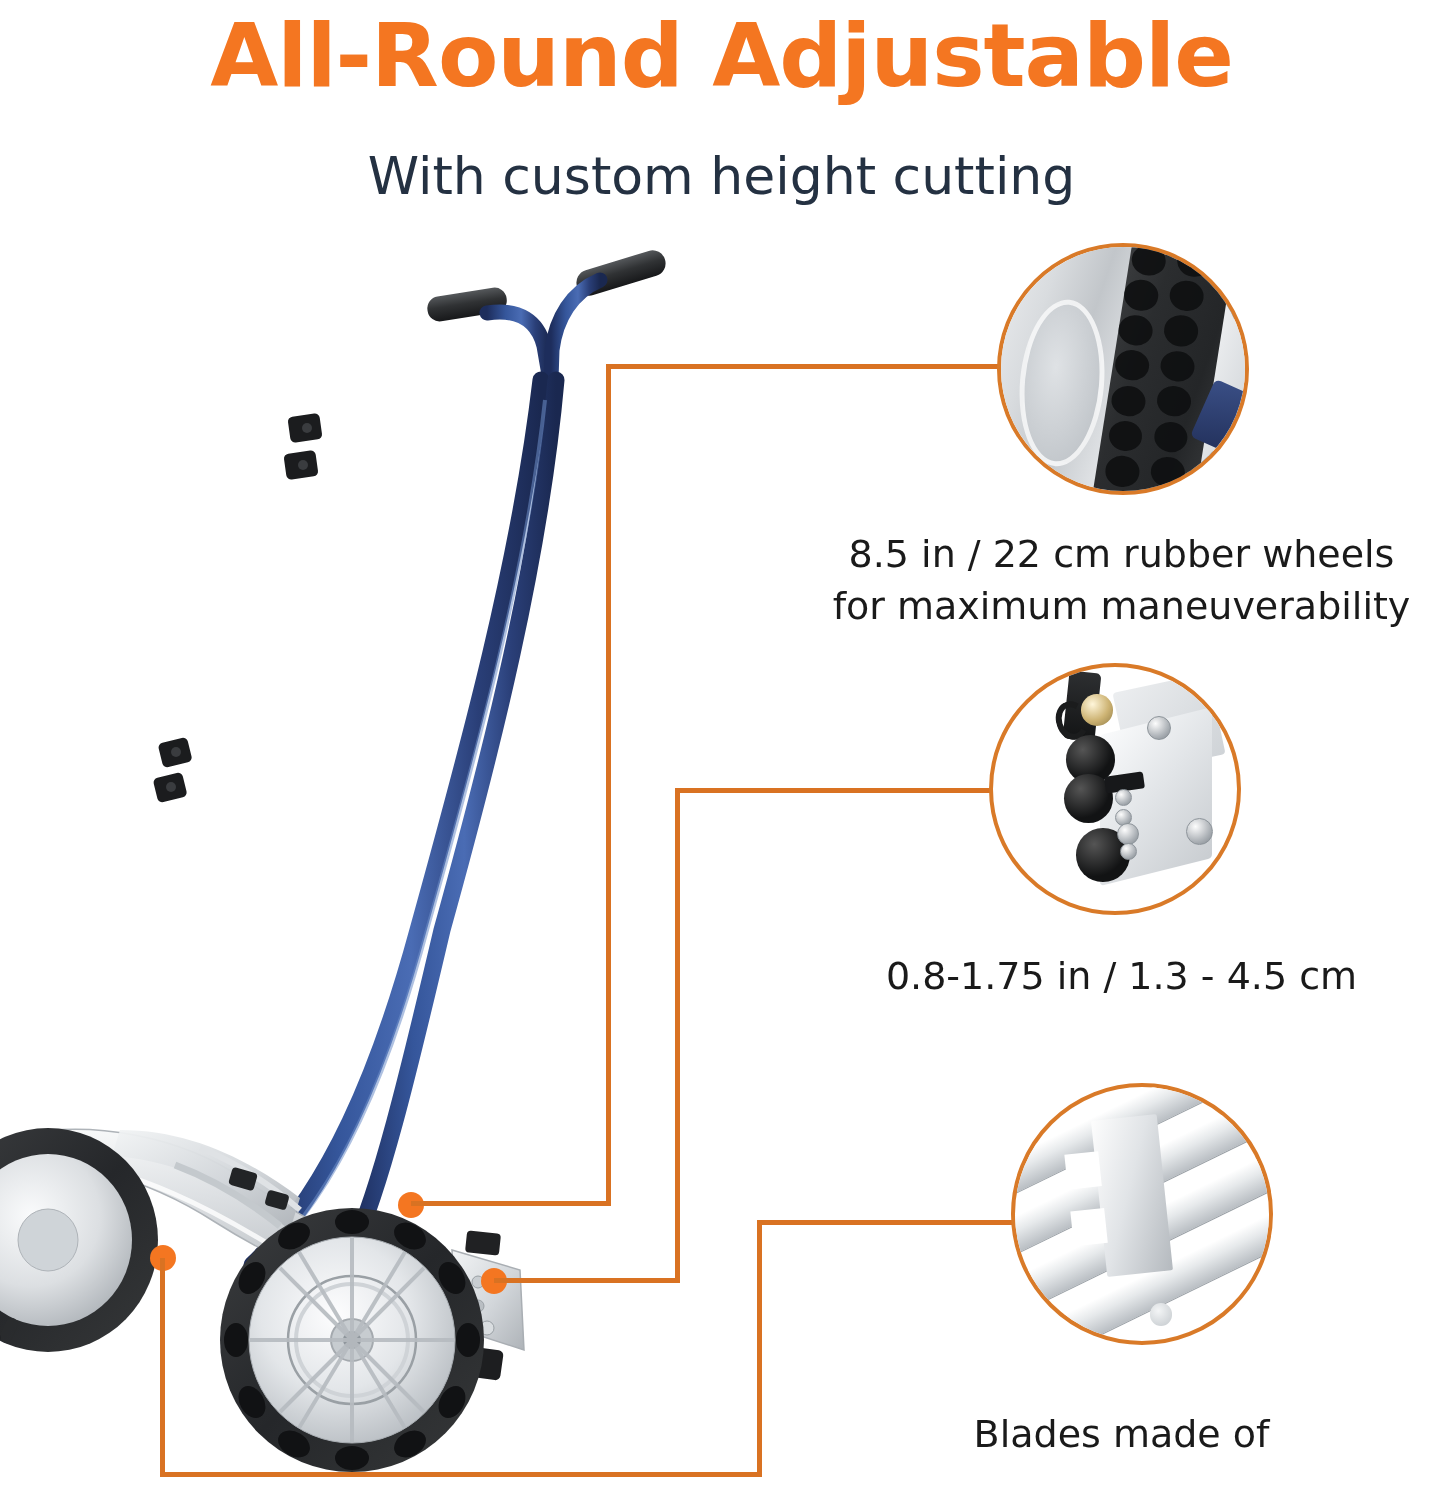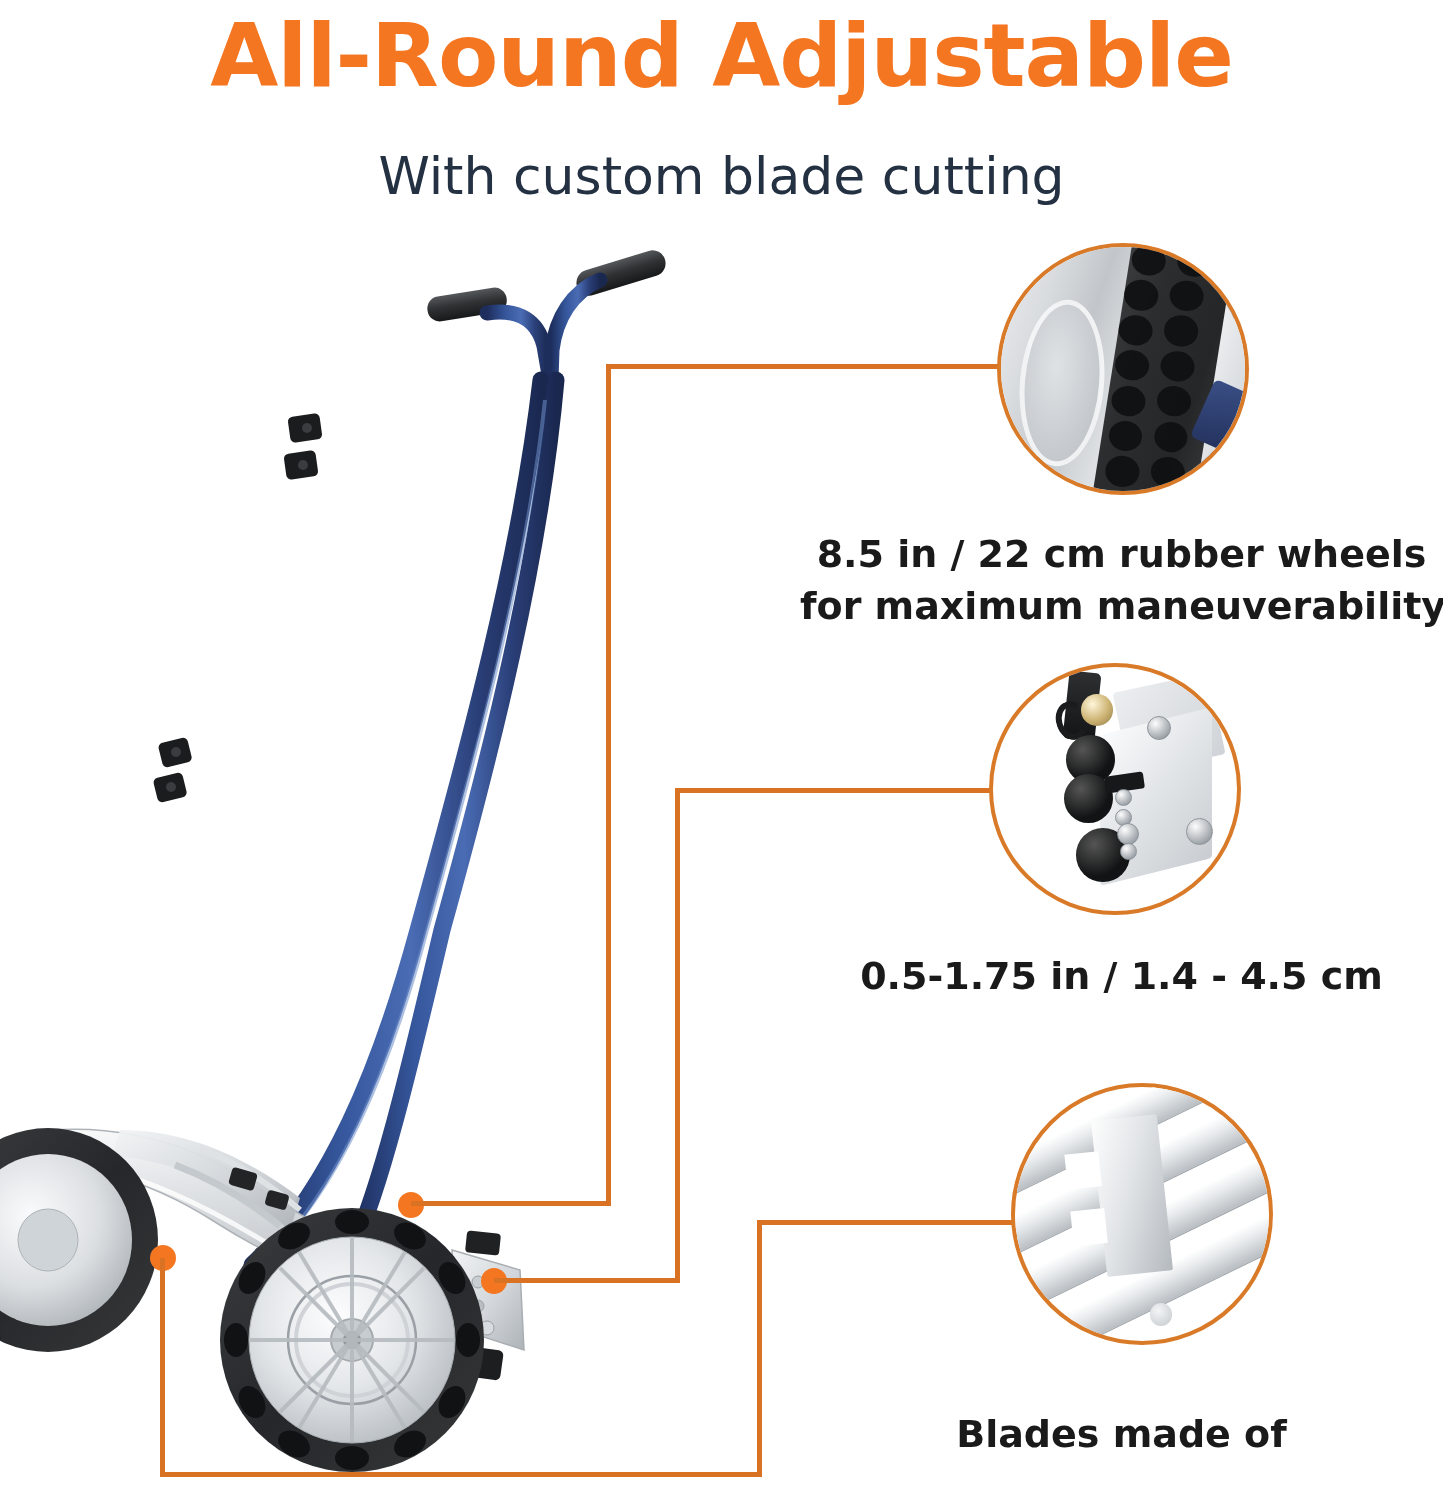--- a/index.html
+++ b/index.html
@@ -33,21 +33,21 @@
 
   
   .callout{
     position:absolute;
     text-align:center;
     color:#1a1a1a;
     font-size:38px;
     line-height:52px;
     font-weight:400;
   }
-  .callout .ln{ display:block; white-space:nowrap;font-weight:bold; }
+  .callout .ln{ display:block; white-space:nowrap; }
   #callout-wheels  { left:800px; top:528px;  width:643px; }
   #callout-blade   { left:800px; top:950px;  width:643px; }
   #callout-steel   { left:800px; top:1382px; width:643px;margin-top:26px; }
 
   
   .lead{ position:absolute; background:#D97222; }
   .dot{
     position:absolute; width:26px; height:26px; border-radius:50%;
     background:#F47621;
   }
@@ -168,21 +168,21 @@
   #mower{ position:absolute; left:0px; top:230px; width:830px; height:1270px; }
 
   .no-sel{ user-select:none; }
 </style>
 </head>
 <body>
 
 <div id="stage">
 
   <div class="title no-sel">All-Round Adjustable</div>
-  <div class="subtitle no-sel">With custom blade cutting</div>
+  <div class="subtitle no-sel">With custom height cutting</div>
 
   <svg id="mower" viewBox="0 0 830 1270">
     <defs>
       <linearGradient id="gBlue" x1="0" y1="0" x2="1" y2="0">
         <stop offset="0%" stop-color="#1d2d5c"></stop>
         <stop offset="30%" stop-color="#35569b"></stop>
         <stop offset="55%" stop-color="#4a6cb4"></stop>
         <stop offset="78%" stop-color="#2a3f78"></stop>
         <stop offset="100%" stop-color="#1a2850"></stop>
       </linearGradient>
@@ -405,20 +405,20 @@
       <div class="bl-knob"></div>
     </div>
   </div>
 
   <div class="callout no-sel" id="callout-wheels">
     <span class="ln">8.5 in / 22 cm rubber wheels</span>
     <span class="ln">for maximum maneuverability</span>
   </div>
 
   <div class="callout no-sel" id="callout-blade">
-    <span class="ln">0.5-1.75 in / 1.4 - 4.5 cm</span>
+    <span class="ln">0.8-1.75 in / 1.3 - 4.5 cm</span>
   </div>
 
   <div class="callout no-sel" id="callout-steel">
     <span class="ln">Blades made of</span>
   </div>
 
 </div>
 
 </body></html>

